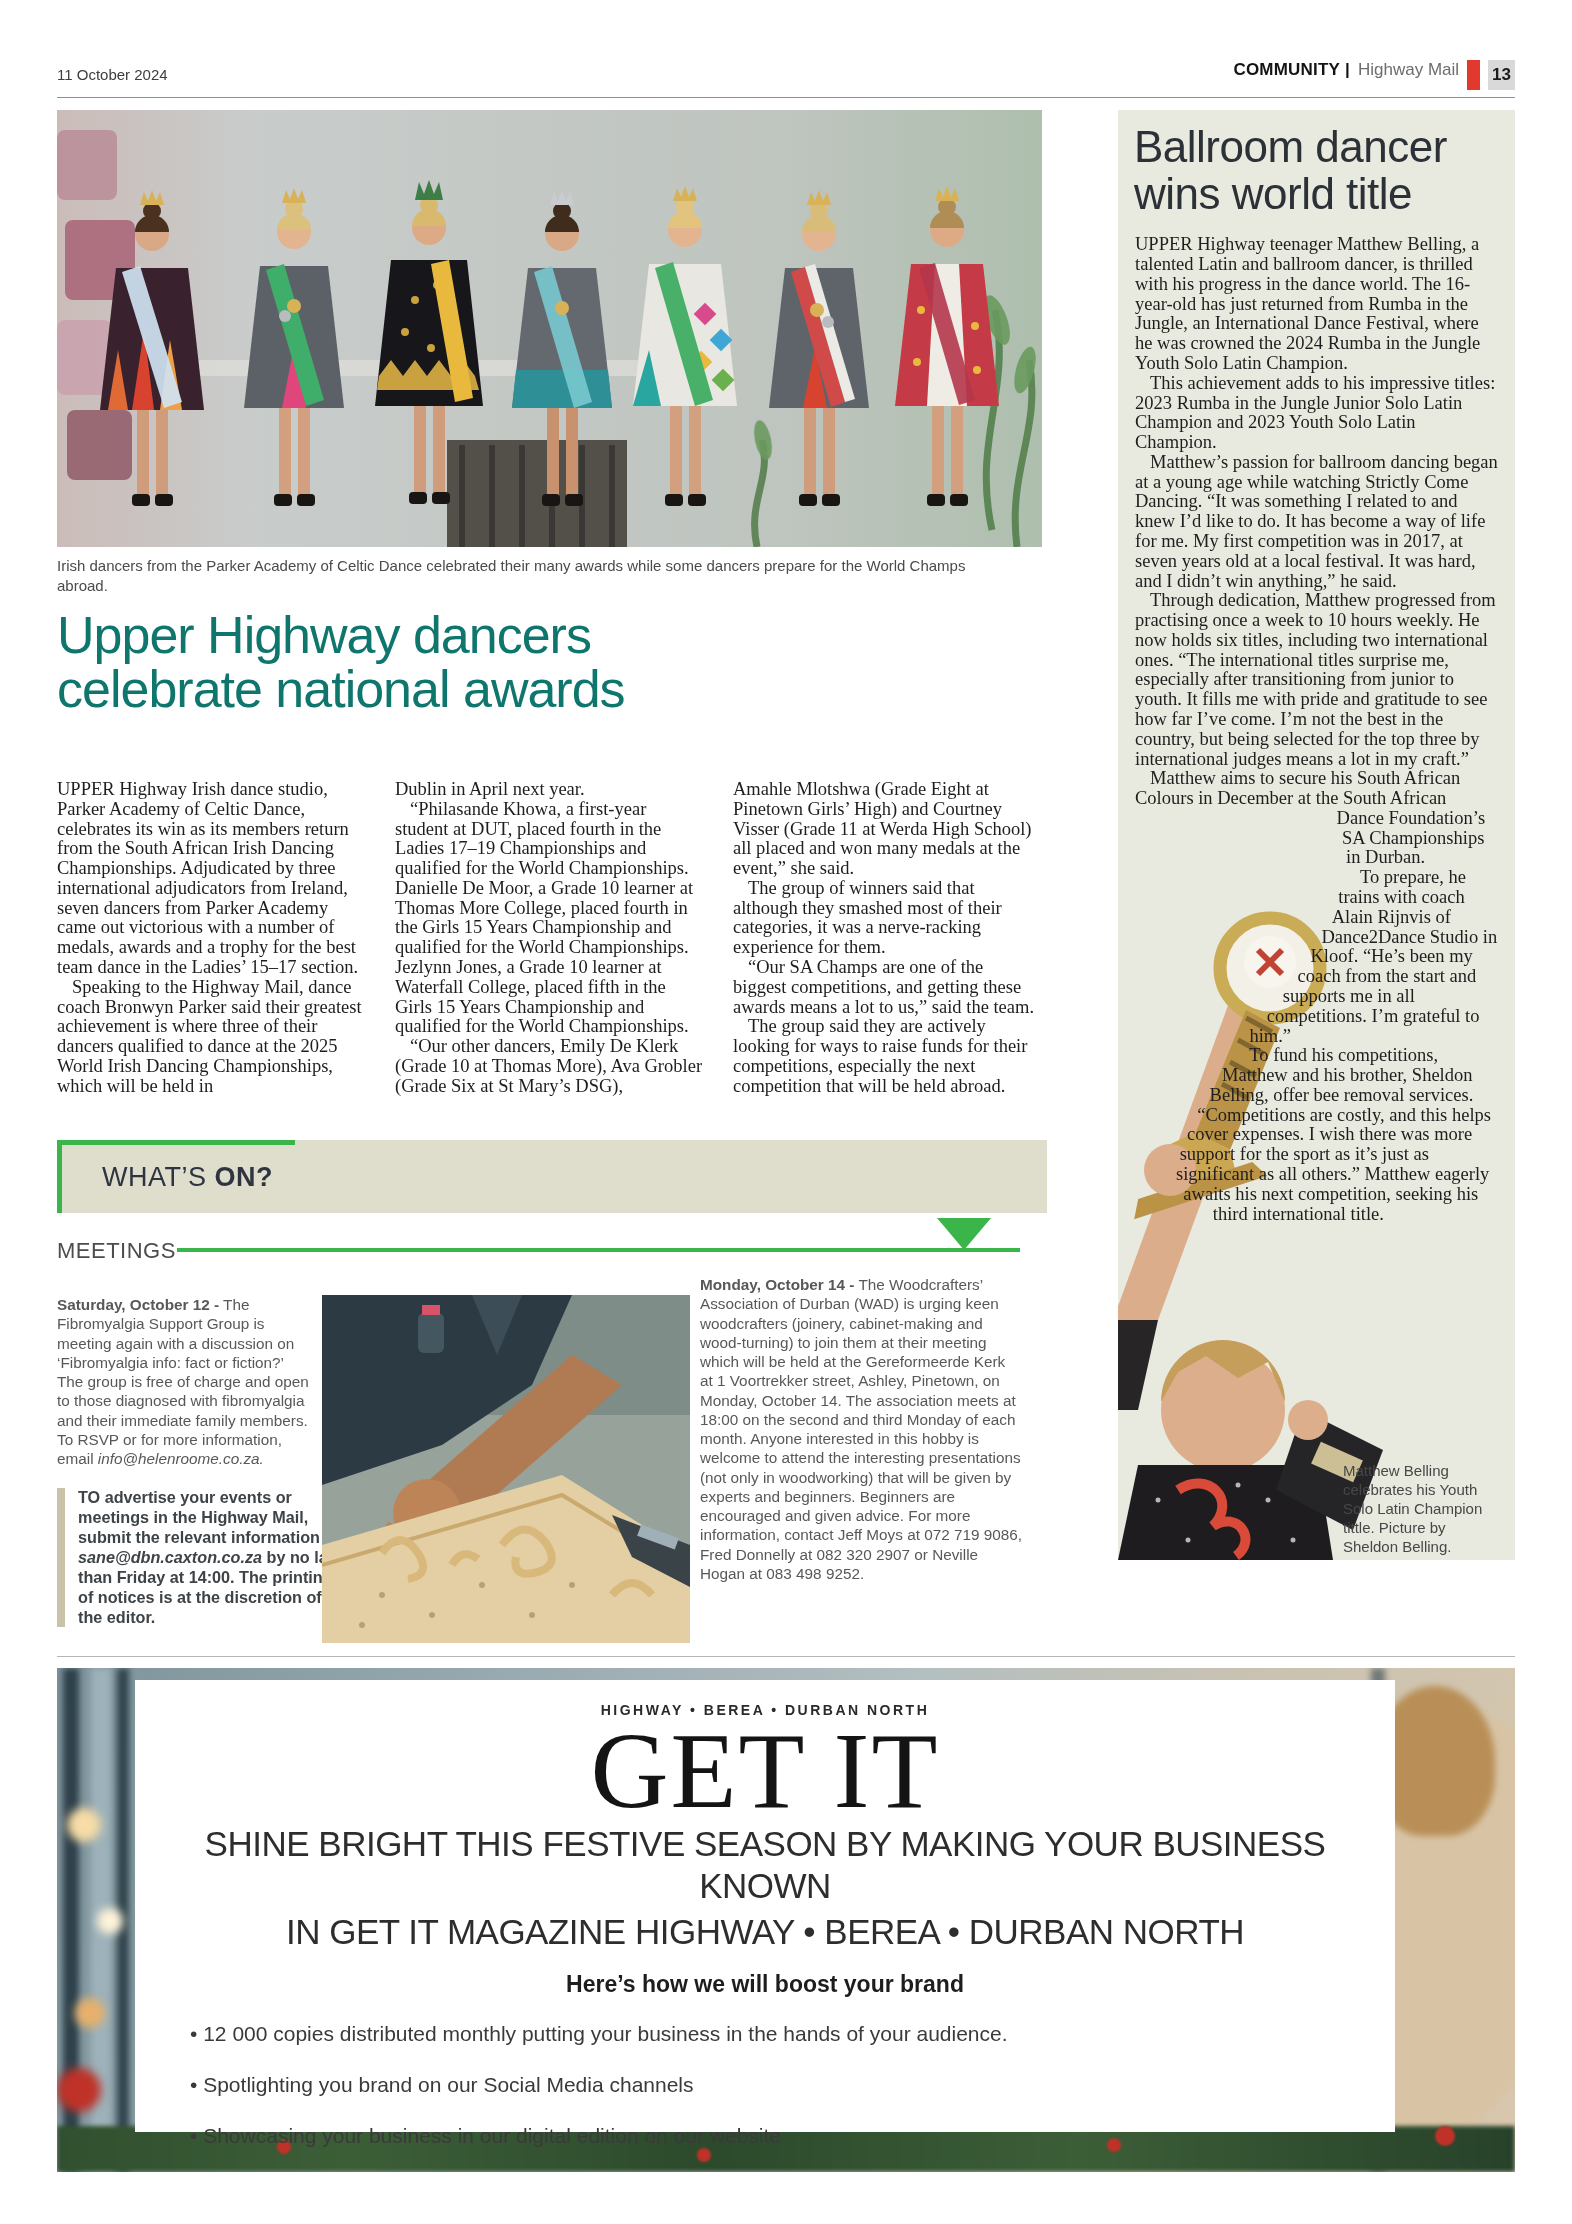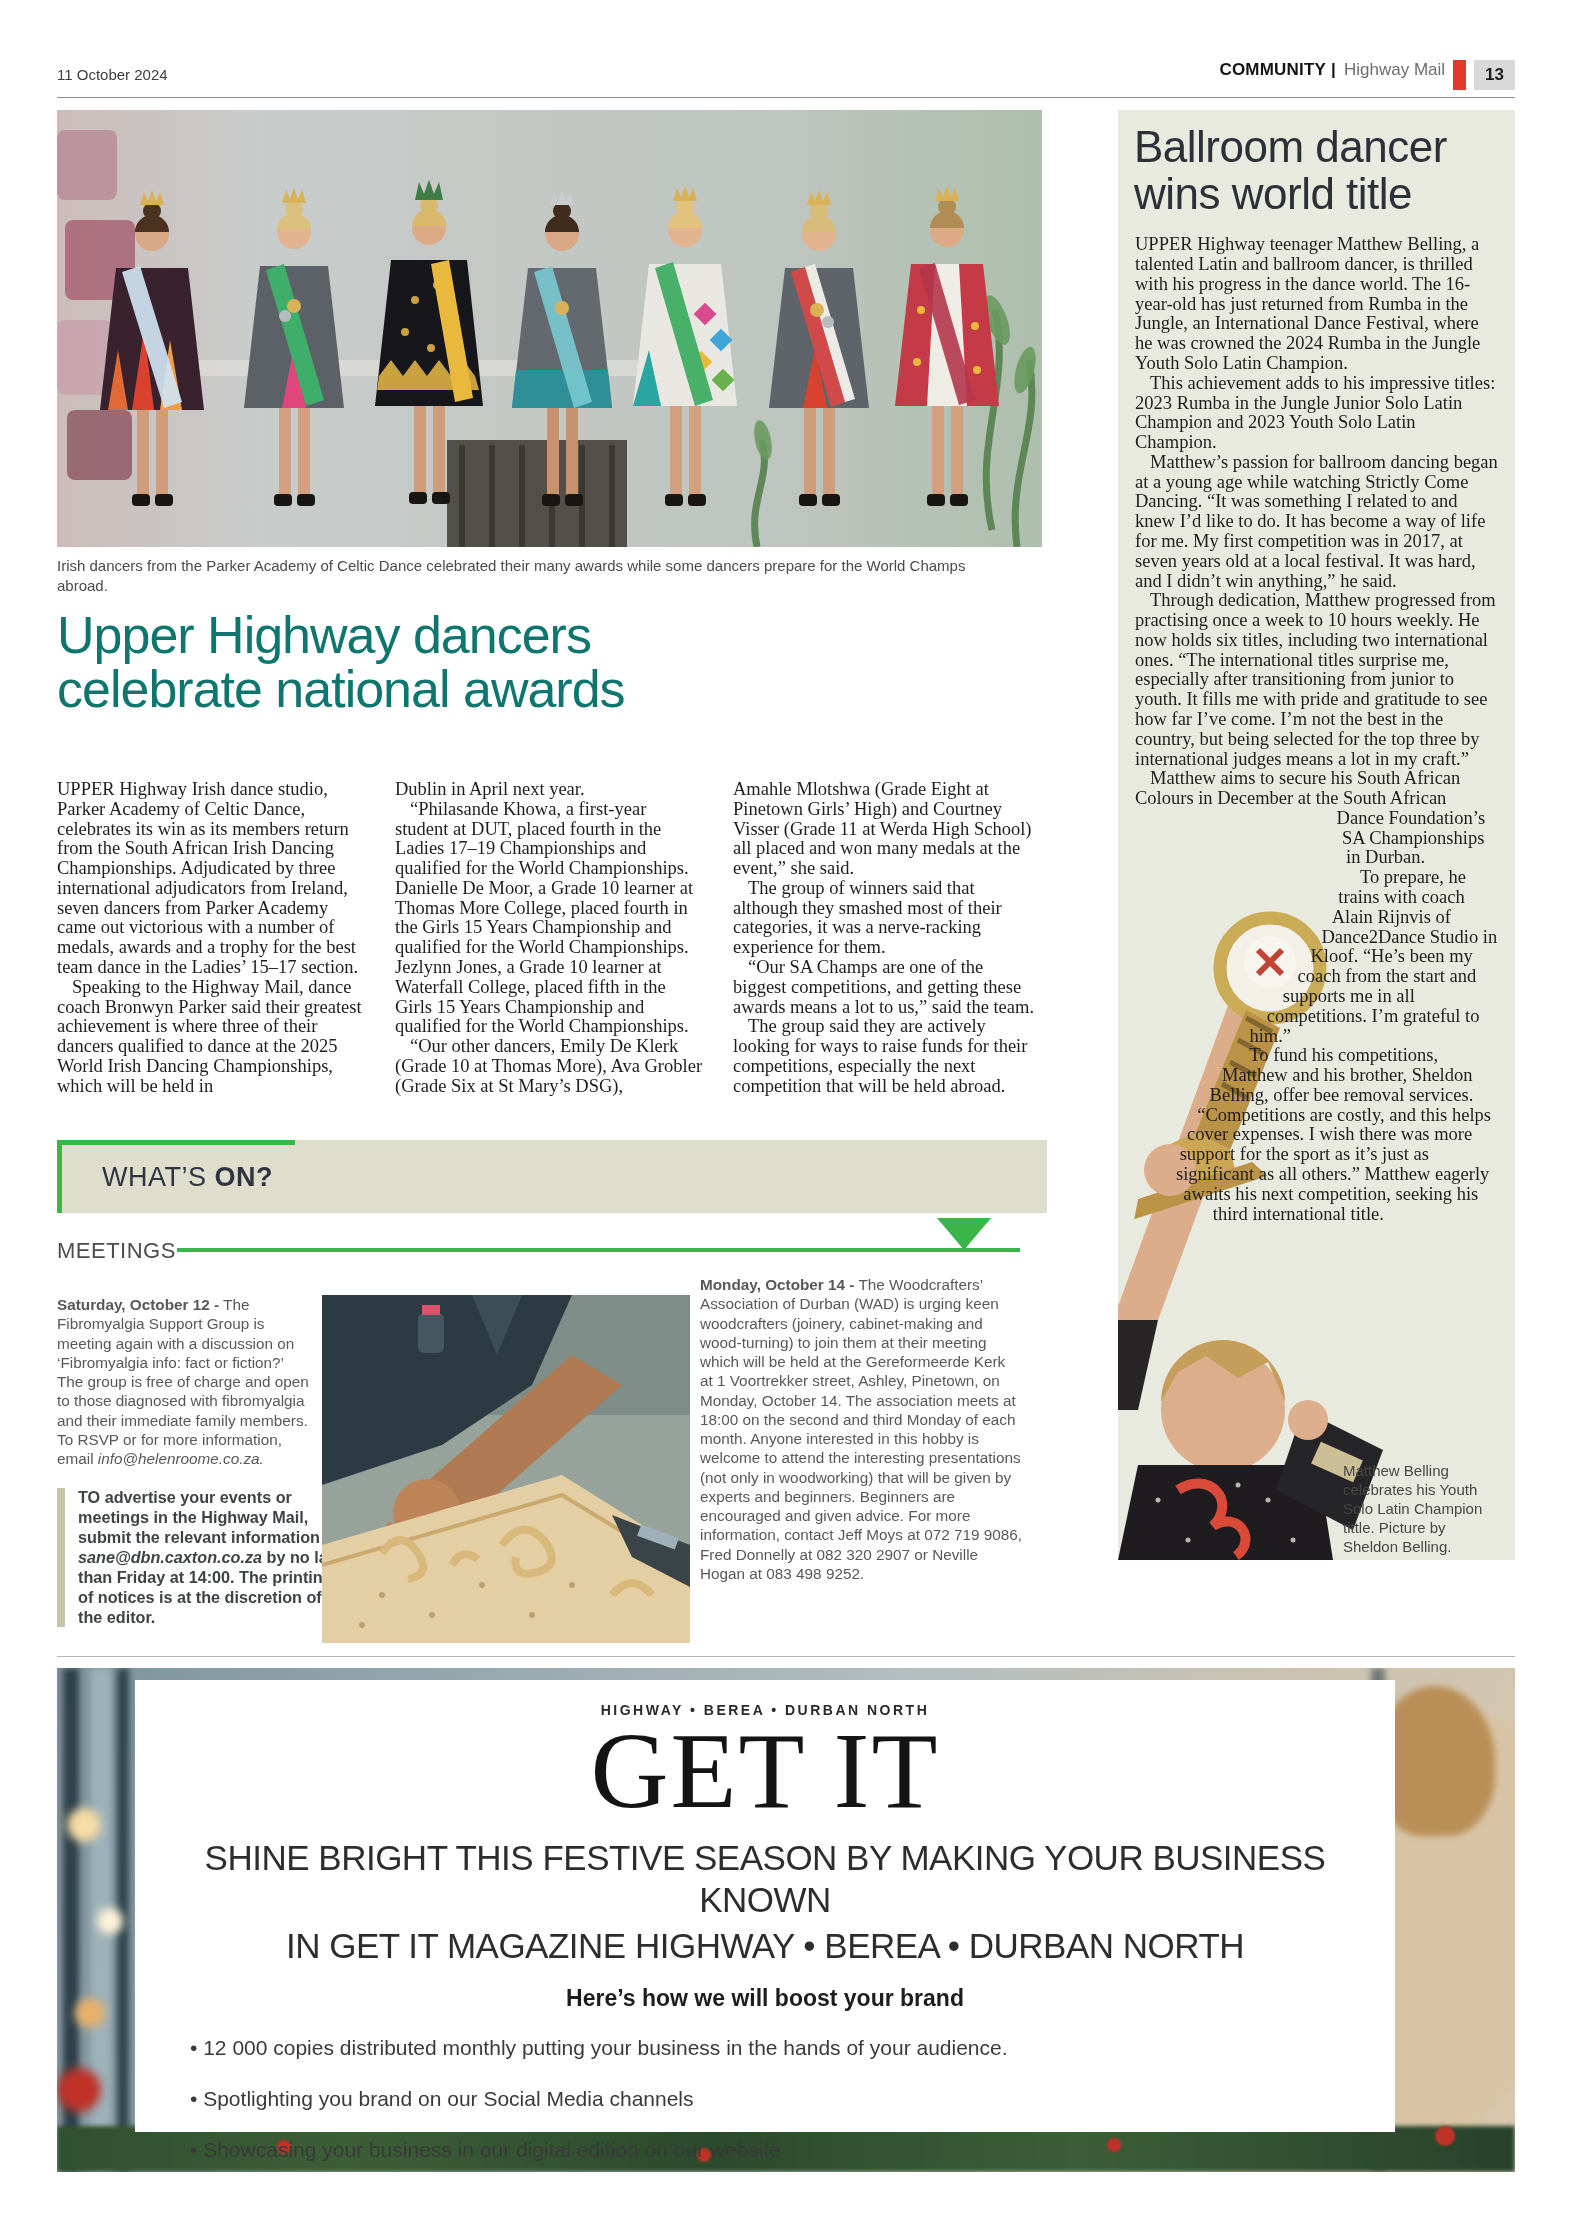--- a/index.html
+++ b/index.html
@@ -5,21 +5,21 @@
   html,body{margin:0;padding:0;background:#ffffff;}
   .page{position:relative;width:1572px;height:2224px;background:#fff;font-family:"Liberation Sans",sans-serif;overflow:hidden;}
   .abs{position:absolute;}
 
   
   .hdr-date{left:57px;top:66px;font-size:15px;color:#3e3e3e;}
   .hdr-right{right:57px;top:60px;display:flex;align-items:flex-start;gap:8px;}
   .hdr-section{font-weight:bold;color:#141414;font-size:17px;letter-spacing:.2px;}
   .hdr-paper{color:#6d6d6d;font-size:17px;}
   .hdr-redbar{width:13px;height:30px;background:#e2392e;}
-  .hdr-pagenum{background:#d9d9d9;color:#1b1b1b;font-weight:bold;font-size:17px;padding:5px 11px;}
+  .hdr-pagenum{background:#d9d9d9;color:#1b1b1b;font-weight:bold;font-size:17px;padding:5px 4px;}
   .hdr-rule{left:57px;top:97px;width:1458px;height:1px;background:#8f8f8f;}
 
   
   .lead-photo{left:57px;top:110px;width:985px;height:437px;overflow:hidden;background:#c2c6c6;}
   .lead-caption{left:57px;top:556px;width:940px;font-size:15px;line-height:1.3;color:#4b4b4b;}
 
   
   .headline{left:57px;top:608px;width:1000px;font-size:52px;line-height:1.04;color:#0f766e;letter-spacing:-1px;}
 
   
@@ -63,21 +63,21 @@
   .advert{left:57px;top:1668px;width:1458px;height:504px;overflow:hidden;background:linear-gradient(105deg,#7e939c 0%,#9aabb1 30%,#b4bfc0 55%,#c9c2b2 75%,#d8c7ad 100%);}
   .ad-bokeh{position:absolute;border-radius:50%;filter:blur(5px);}
   .ad-stripe{position:absolute;top:0;bottom:0;filter:blur(3px);}
   .ad-person{position:absolute;right:-40px;top:40px;width:260px;height:430px;background:#d8c4a5;border-radius:45% 40% 40% 45%;filter:blur(3px);transform:rotate(8deg);}
   .ad-hair{position:absolute;right:20px;top:18px;width:120px;height:150px;background:#b98f57;border-radius:50% 50% 40% 40%;filter:blur(3px);}
   .ad-foliage{position:absolute;left:0;right:0;bottom:0;height:46px;background:linear-gradient(90deg,#31502f,#3c5e37 20%,#2c4a2c 45%,#3c5e37 70%,#27422a);filter:blur(2px);}
   .ad-berry{position:absolute;width:14px;height:14px;border-radius:50%;background:#c03228;filter:blur(1px);}
   .ad-panel{position:absolute;left:78px;top:12px;width:1260px;height:452px;background:#ffffff;text-align:center;color:#1d1d1d;}
   .ad-kicker{margin-top:22px;font-size:14px;font-weight:bold;letter-spacing:2.5px;color:#2a2a2a;}
   .ad-logo{font-family:"Liberation Serif",serif;font-size:108px;line-height:.95;color:#141414;letter-spacing:2px;margin-top:2px;}
-  .ad-h1{font-size:35px;letter-spacing:-.5px;color:#2d2d2d;margin-top:14px;line-height:1.2;}
+  .ad-h1{font-size:35px;letter-spacing:-.5px;color:#2d2d2d;line-height:1.2;}
   .ad-h2{font-size:35px;letter-spacing:-.5px;color:#2d2d2d;line-height:1.2;margin-top:4px;}
   .ad-boost{font-size:23px;font-weight:bold;margin-top:18px;}
   .ad-bullets{width:1150px;margin:6px auto 0 auto;text-align:left;font-size:21px;color:#3a3a3a;line-height:1.45;}
 </style>
 </head>
 <body>
 
 <div class="page">
 
   <div class="abs hdr-date">11 October 2024</div>

